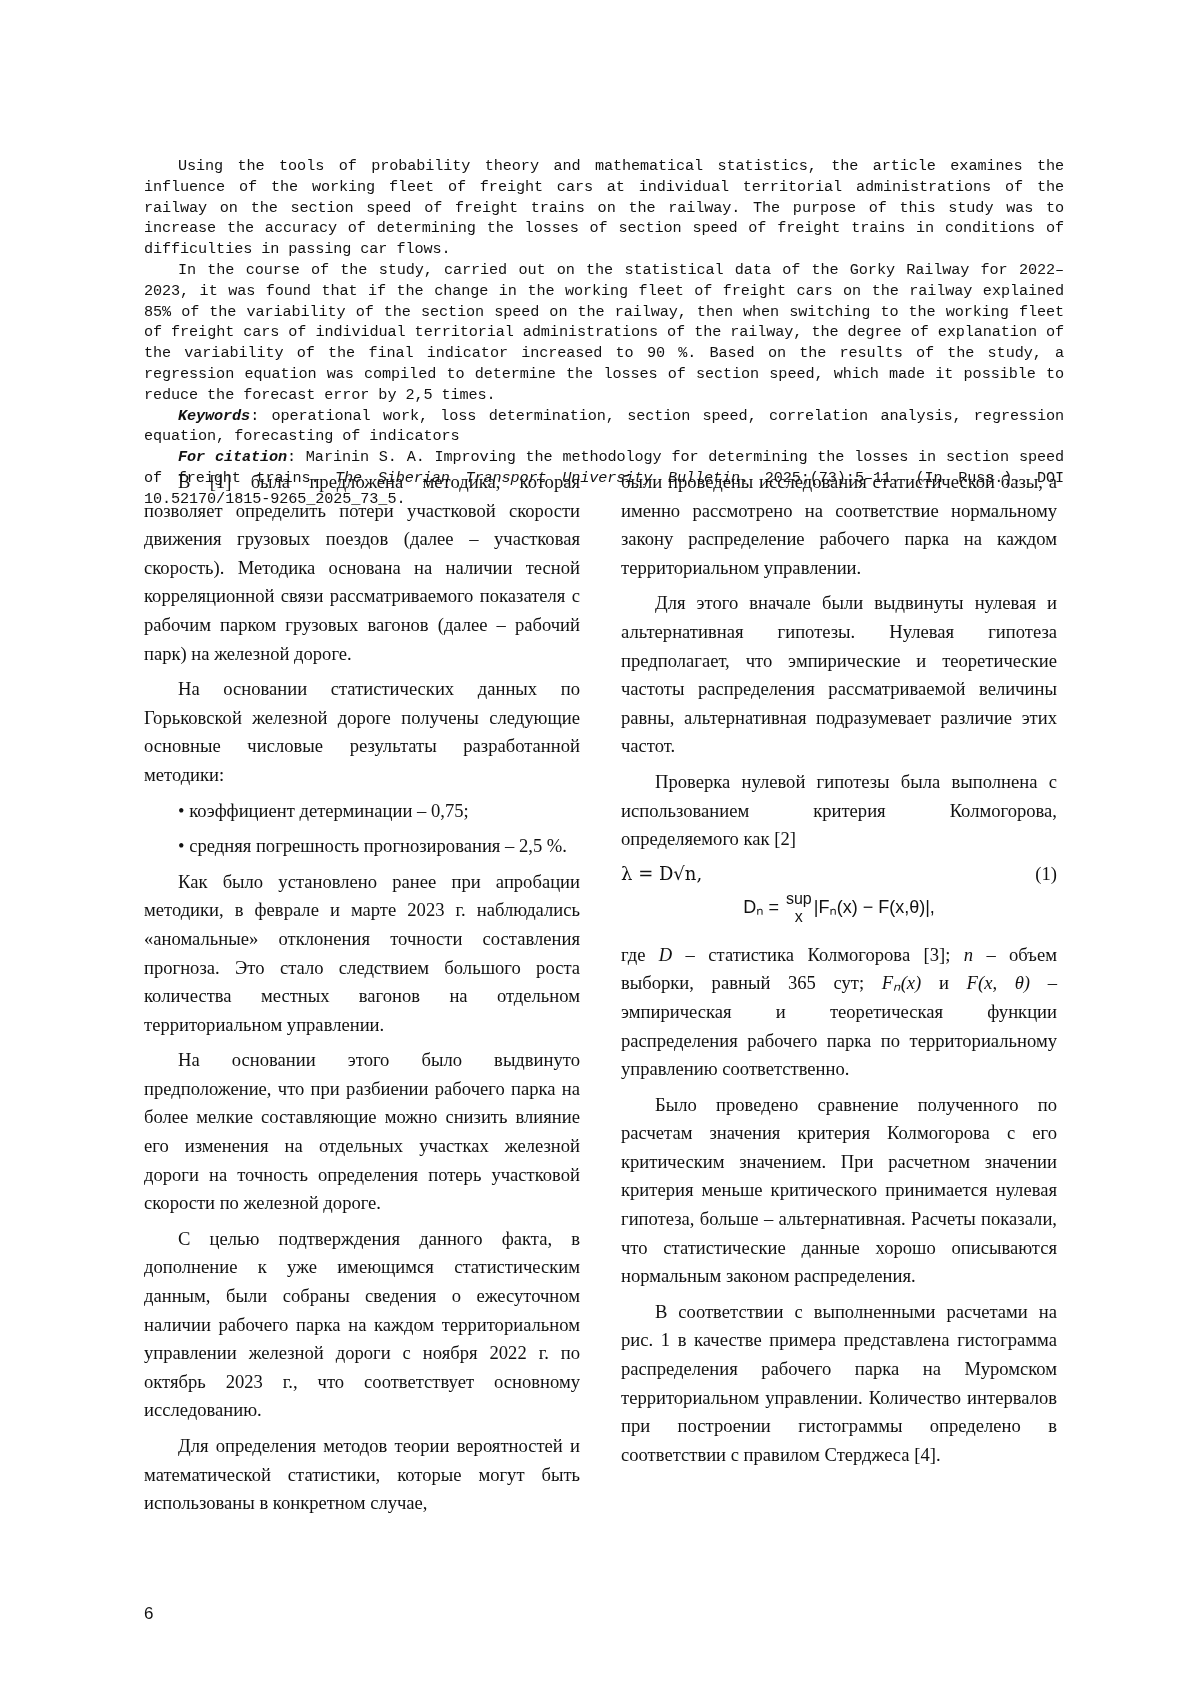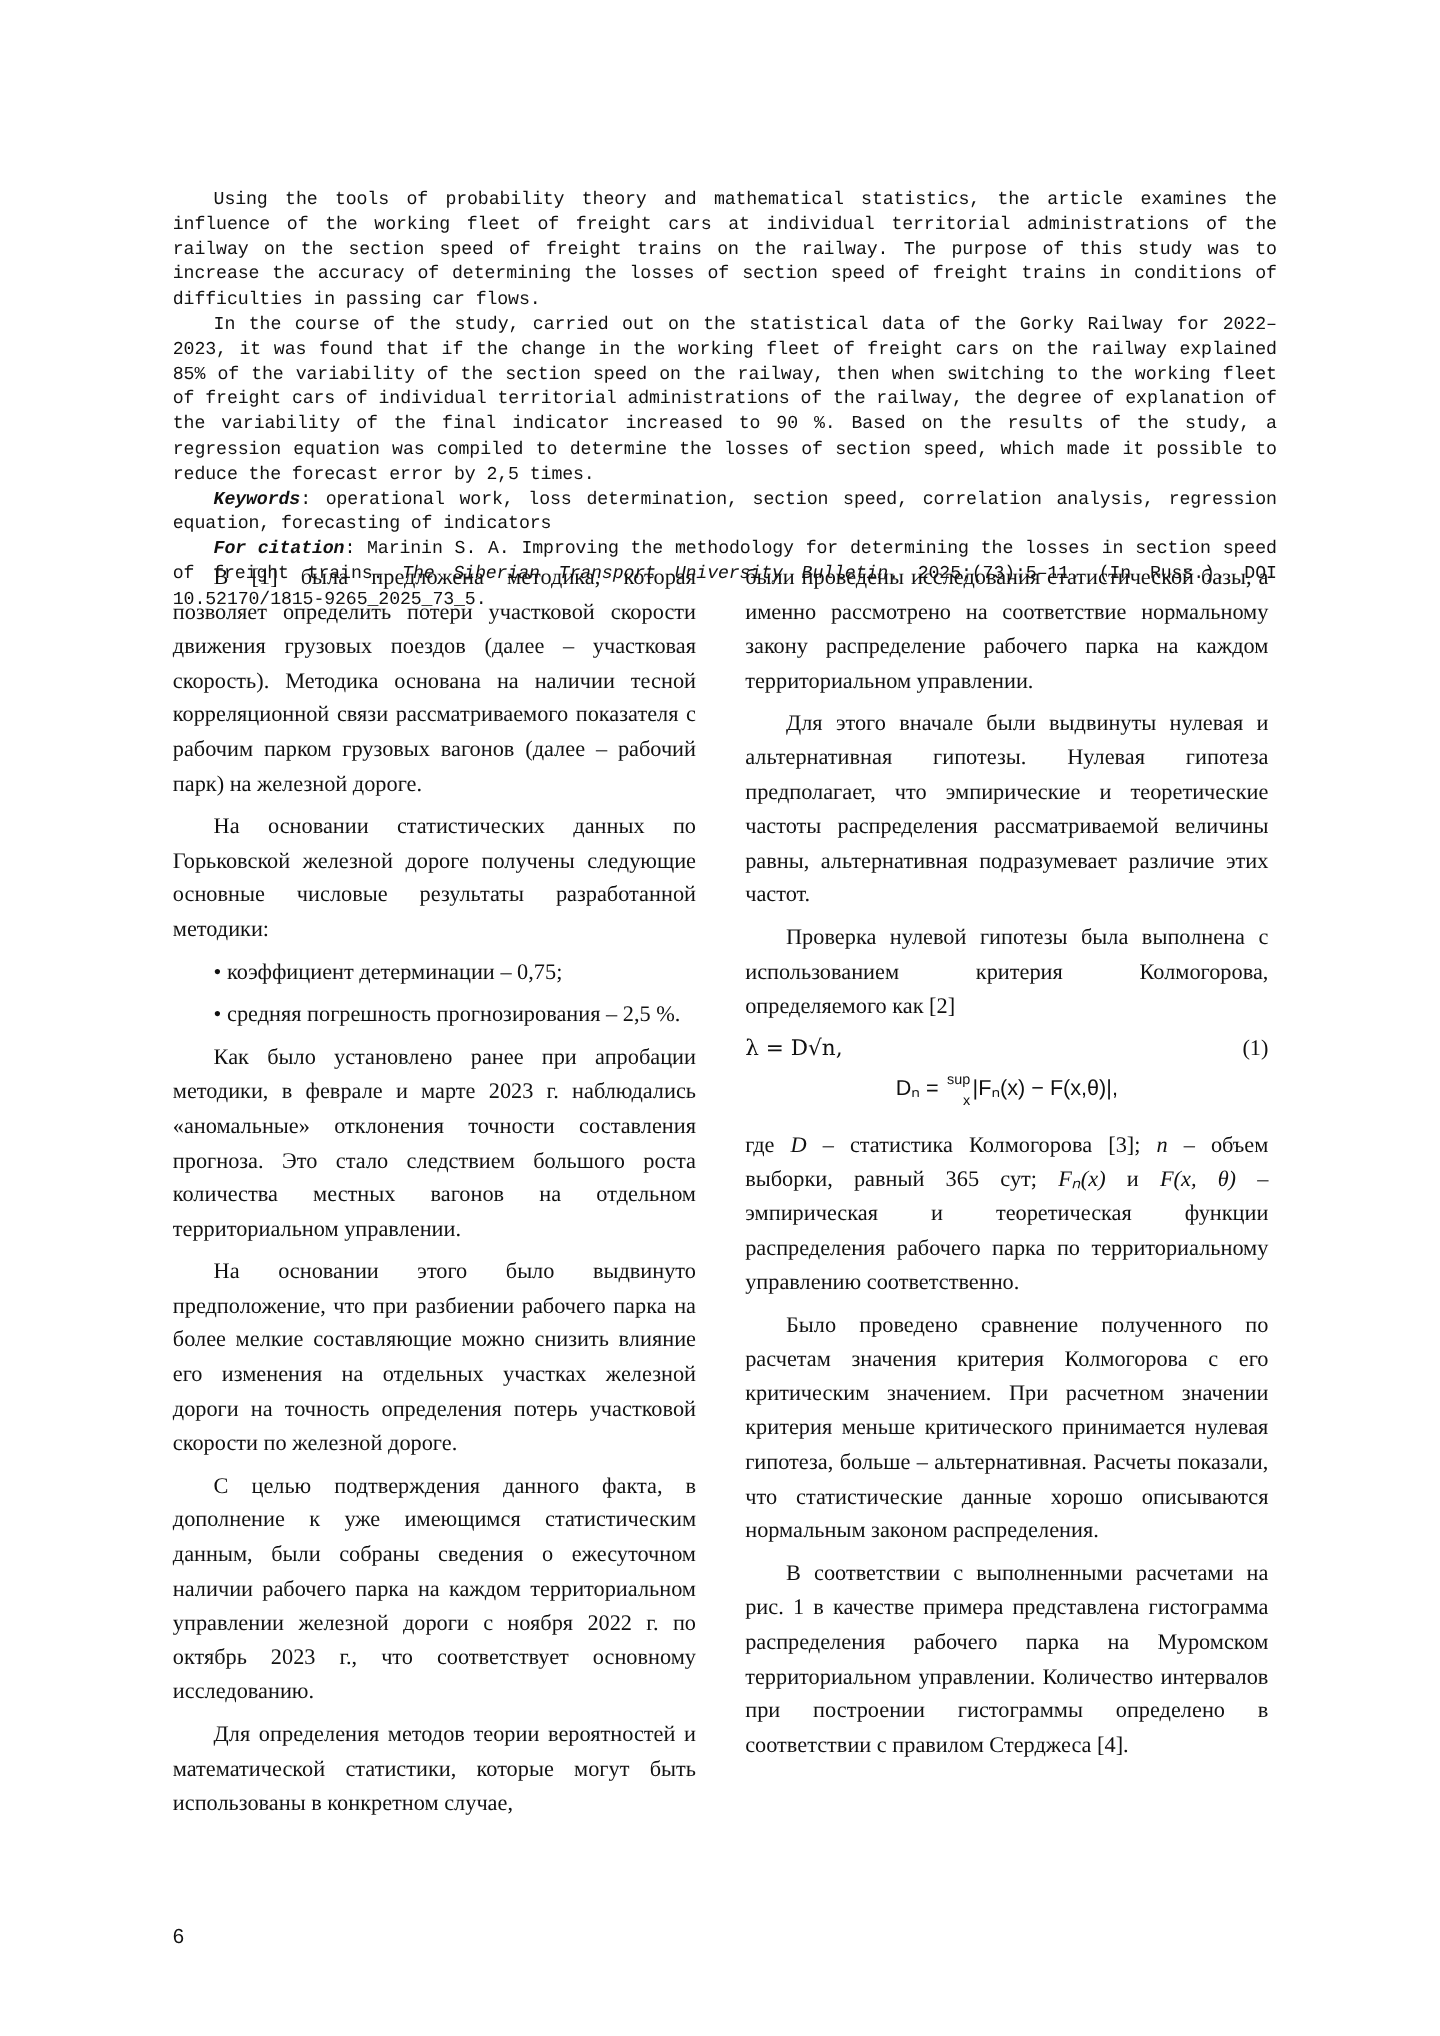--- a/index.html
+++ b/index.html
@@ -20,21 +20,21 @@
   .col.left { left: 144px; }
   .col.right { left: 621px; top: 461px; }
   .col p { margin: 7px 0 6px 0; text-indent: 34px; }
   .col p.noindent { text-indent: 0; }
   .col h3 { margin: 12px 0 2px 0; font-size: 17px; font-weight: bold; text-align: center; line-height: 24px; }
   .col h3.first { margin-top: 10px; }
   .formula { font-family: "DejaVu Serif", serif; font-size: 18px; position: relative; height: 30px; text-align: left; }
   .formula .num { position: absolute; right: 0; top: 0; font-family: "Liberation Serif", serif; font-size: 18.6px; }
   .formula2 { font-family: Liberation Sans, sans-serif; font-size: 18px; height: 44px; text-align: center; position: relative; }
   .supx { display: inline-block; vertical-align: middle; text-align: center; line-height: 18px; margin: 0 2px; }
-  .supx span { display: block; font-size: 12px; text-align: right; }
+  .supx span { display: block; font-size: 16px; }
   .pagenum { position: absolute; left: 144px; top: 1604px; font-family: "Liberation Sans", sans-serif; font-size: 17px; }
   em.v { font-style: italic; }
 </style>
 </head>
 <body>
 
 <div class="abstract">
   <p>Using the tools of probability theory and mathematical statistics, the article examines the influence of the working fleet of freight cars at individual territorial administrations of the railway on the section speed of freight trains on the railway. The purpose of this study was to increase the accuracy of determining the losses of section speed of freight trains in conditions of difficulties in passing car flows.</p>
   <p>In the course of the study, carried out on the statistical data of the Gorky Railway for 2022–2023, it was found that if the change in the working fleet of freight cars on the railway explained 85% of the variability of the section speed on the railway, then when switching to the working fleet of freight cars of individual territorial administrations of the railway, the degree of explanation of the variability of the final indicator increased to 90 %. Based on the results of the study, a regression equation was compiled to determine the losses of section speed, which made it possible to reduce the forecast error by 2,5 times.</p>
   <p><span class="kw">Keywords</span><span>: operational work, loss determination, section speed, correlation analysis, regression equation, forecasting of indicators</span></p>

